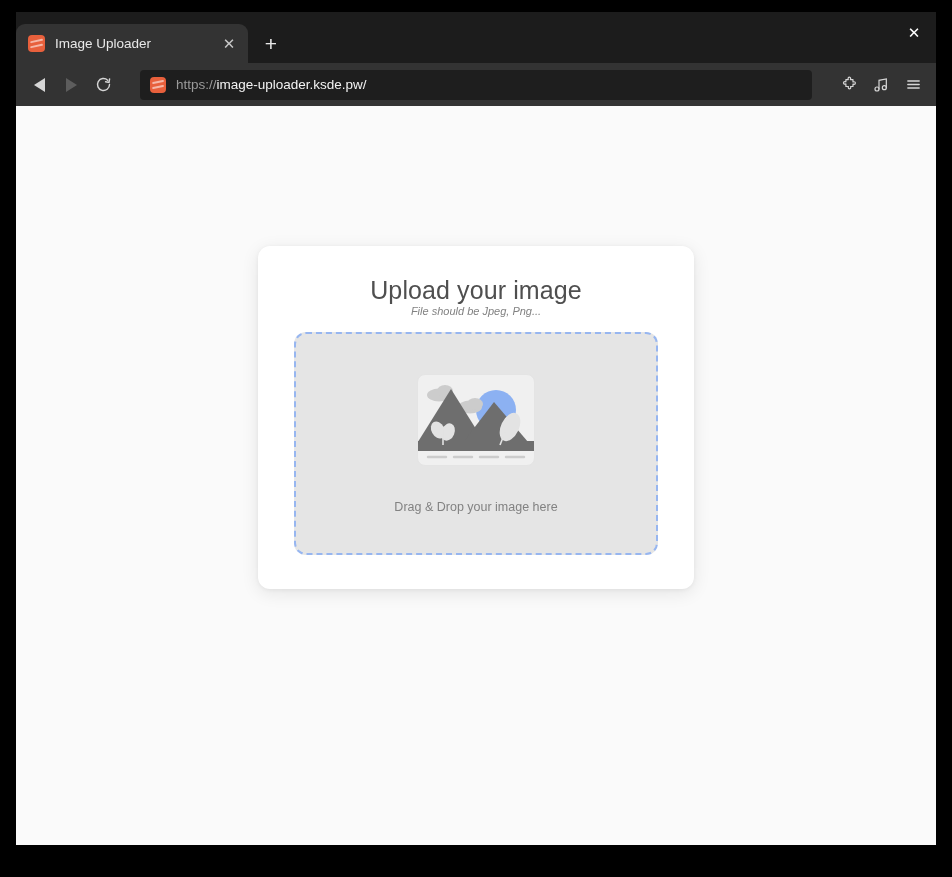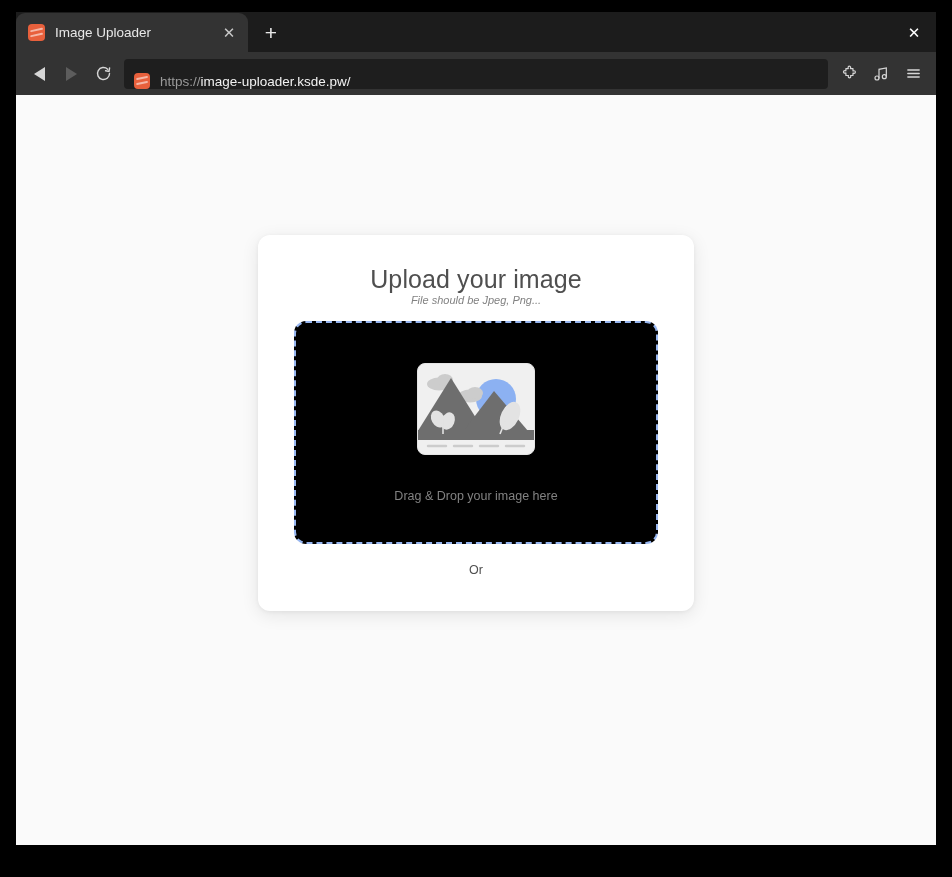--- a/index.html
+++ b/index.html
@@ -20,21 +20,21 @@
     width: 920px;
     height: 833px;
     background: #1c1c1c;
     display: flex;
     flex-direction: column;
     overflow: hidden;
   }
 
   
   #tab-strip {
-    height: 40px;
+    height: 51px;
     background: #1c1c1c;
     display: flex;
     align-items: flex-end;
     position: relative;
     flex: 0 0 auto;
   }
 
   .tab {
     width: 232px;
     height: 39px;
@@ -150,25 +150,25 @@
   .tri-fwd {
     width: 0; height: 0;
     border-top: 7px solid transparent;
     border-bottom: 7px solid transparent;
     border-left: 11px solid #5d5d5d;
   }
 
   #url-bar {
     flex: 1 1 auto;
     height: 30px;
-    margin: 0 4px;
+    margin: 0 20px;
     background: #1e1e1e;
     border-radius: 4px;
     display: flex;
-    align-items: flex-end;
+    align-items: center;
     padding: 0 10px;
     gap: 10px;
     min-width: 0;
   }
 
   #url-favicon {
     width: 16px;
     height: 16px;
     border-radius: 4px;
     background: #e8603c;
@@ -239,21 +239,21 @@
 
   #card-subtitle {
     font-size: 11px;
     color: #828282;
     font-style: italic;
   }
 
   #dropzone {
     margin-top: 15px;
     height: 223px;
-    background: #000000;
+    background: #e5e5e5;
     border: 2px dashed #97b6f0;
     border-radius: 12px;
     display: flex;
     flex-direction: column;
     align-items: center;
     justify-content: center;
     gap: 34px;
   }
 
   #dropzone-illustration {
@@ -393,17 +393,16 @@
               <line x1="36" y1="82" x2="54" y2="82"></line>
               <line x1="62" y1="82" x2="80" y2="82"></line>
               <line x1="88" y1="82" x2="106" y2="82"></line>
             </g>
           </svg>
         </div>
 
         <div id="dropzone-label">Drag &amp; Drop your image here</div>
       </div>
 
-      <div id="or-text">Or</div>
 
     </div>
   </div>
 </div>
 
 </body></html>

